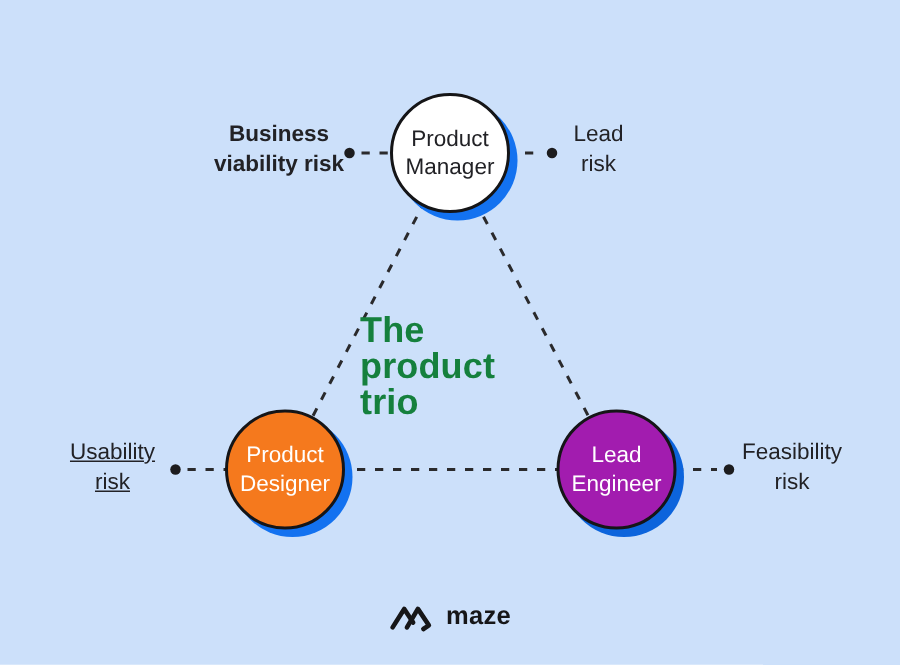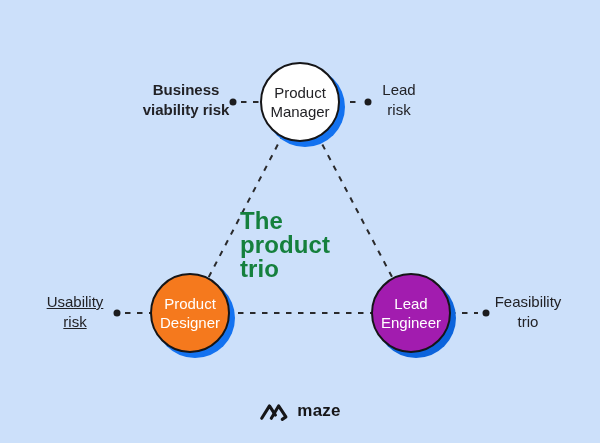--- a/index.html
+++ b/index.html
@@ -117,21 +117,21 @@
   <div class="node node-le" style="background-color: #a21caf; color: rgb(255, 255, 255); box-shadow: rgb(12, 100, 220) 5px 5px 0px 0px;">Lead
 Engineer</div>
 
   <div class="risk-label risk-bv">Business
 viability risk</div>
   <div class="risk-label risk-v">Lead
 risk</div>
   <div class="risk-label risk-u">Usability
 risk</div>
   <div class="risk-label risk-f">Feasibility
-trio</div>
+risk</div>
 
   <div class="center-title">The
 product
 trio</div>
 
   <div class="logo">
     <svg class="logo-icon" width="31" height="25" viewBox="0 0 34 27" aria-hidden="true">
       <path d="M3 22 L11.5 8.5 L18 18.5"></path>
       <path d="M13.5 22 L21.5 8.5 L29.5 20.5 L25.5 23.2"></path>
     </svg>

